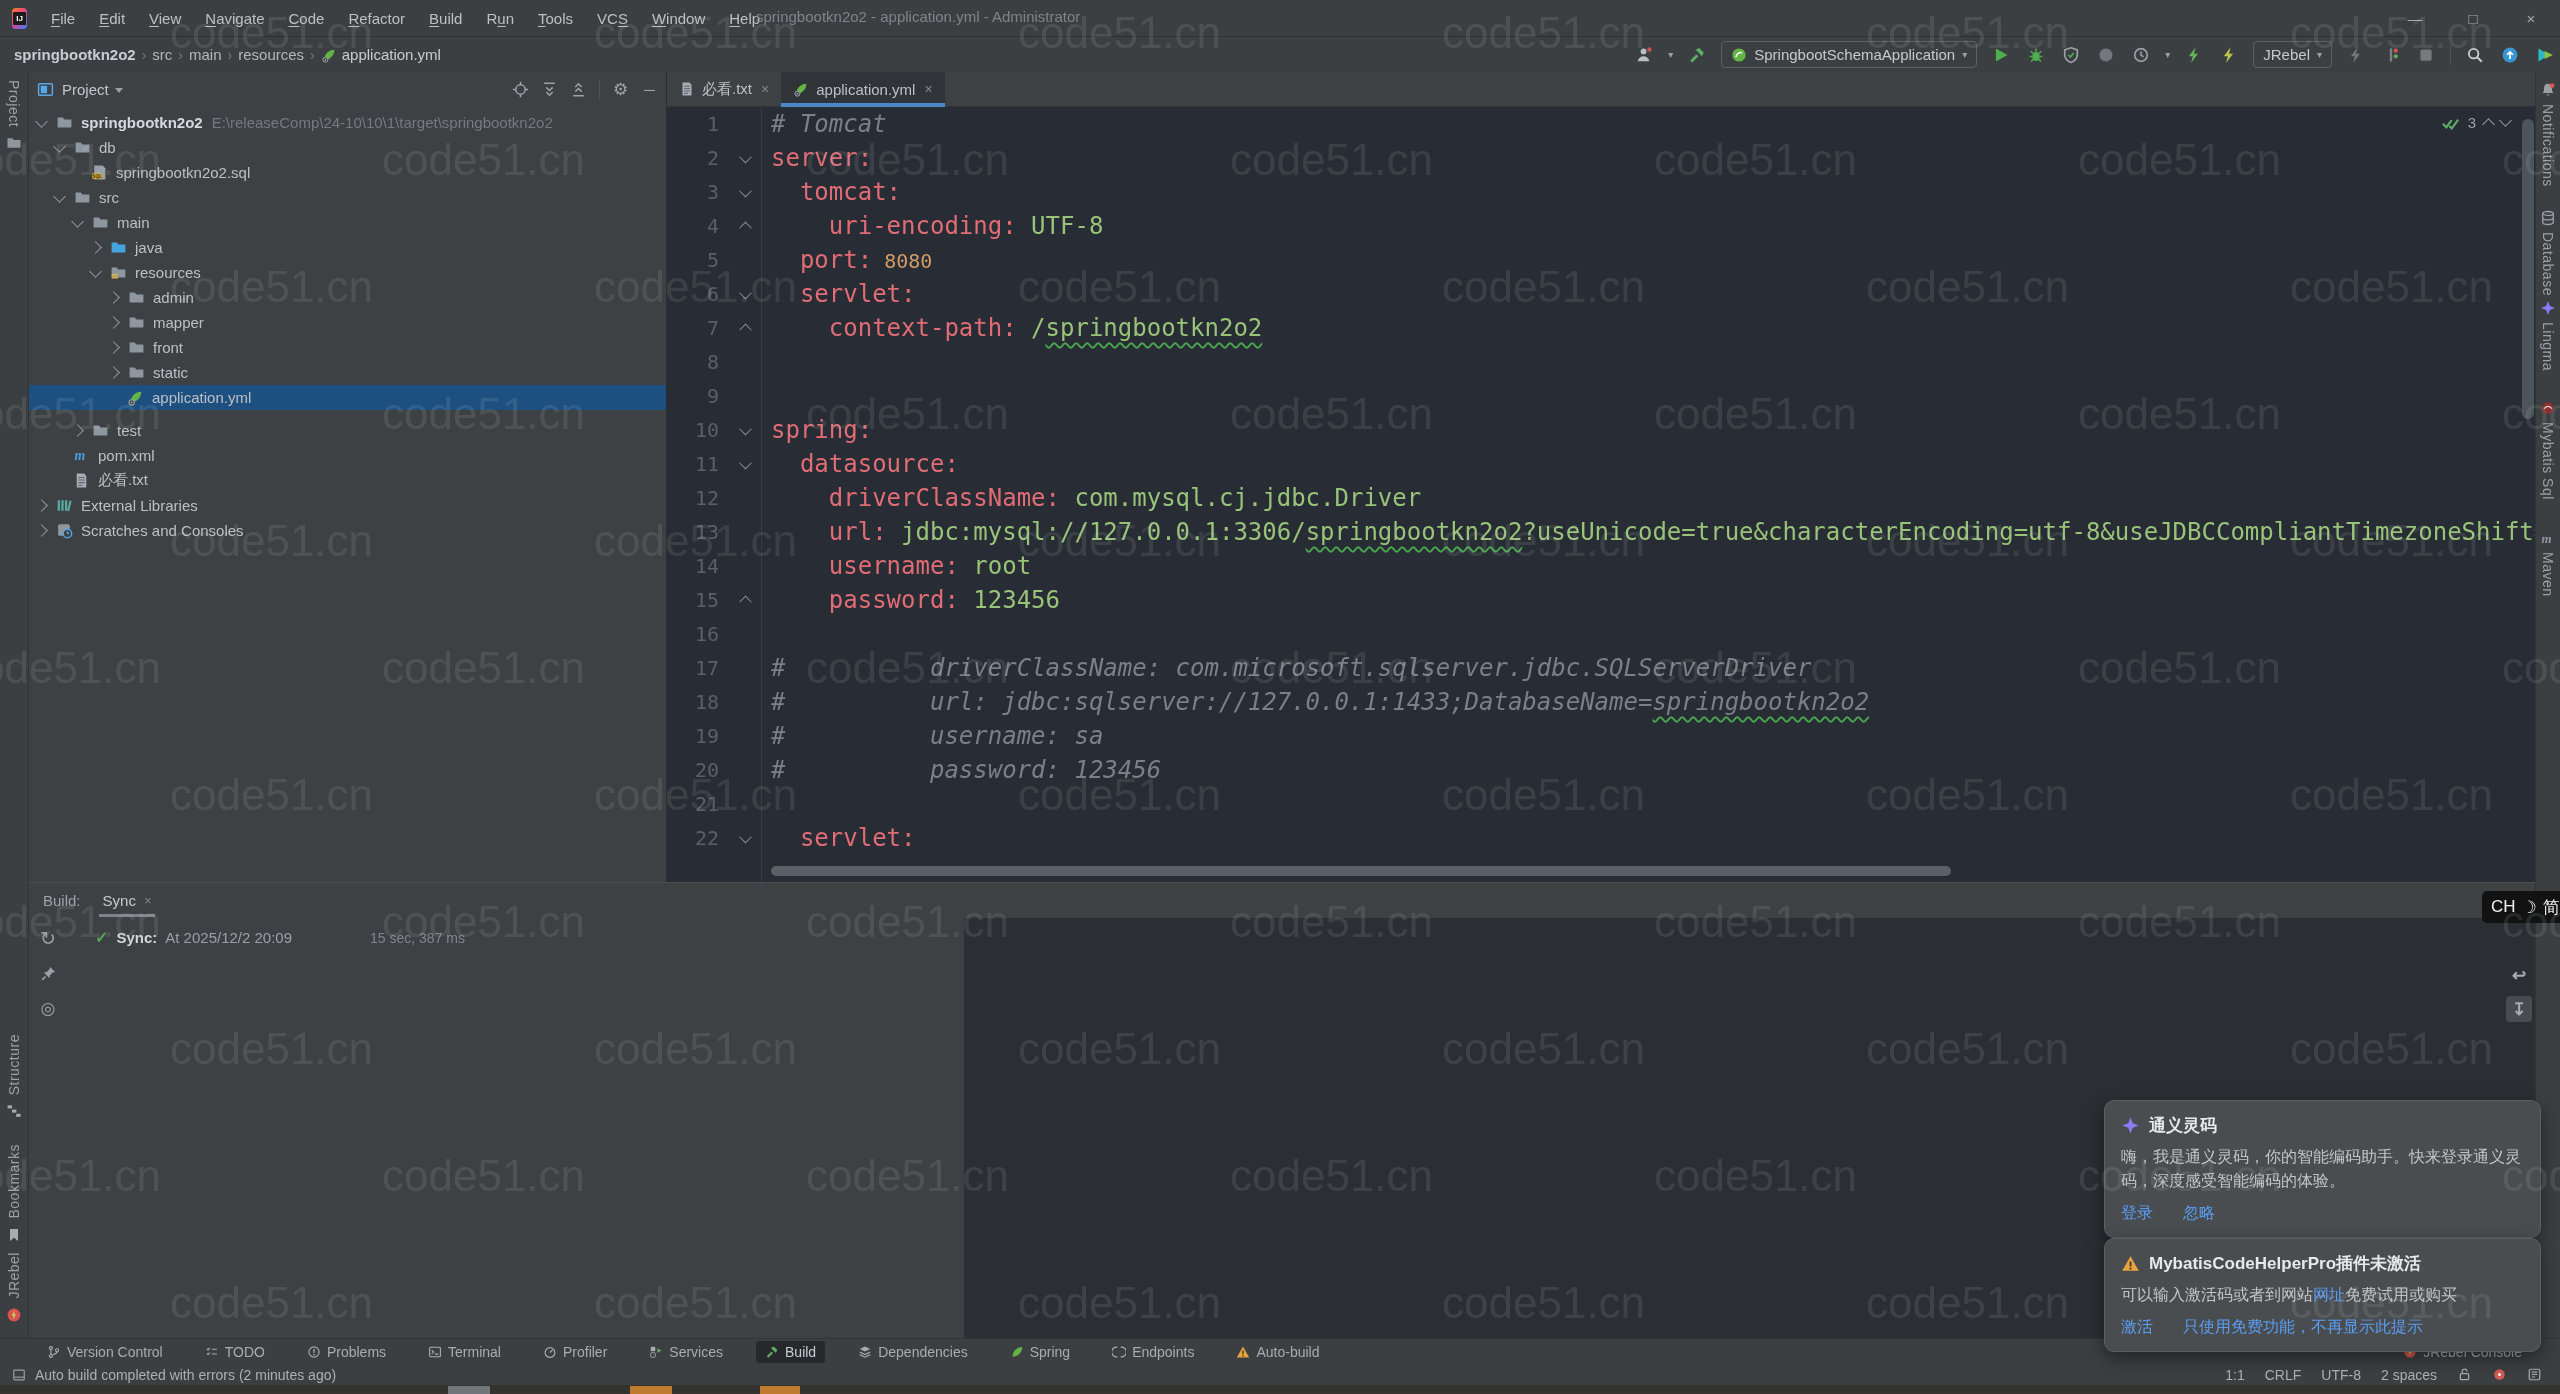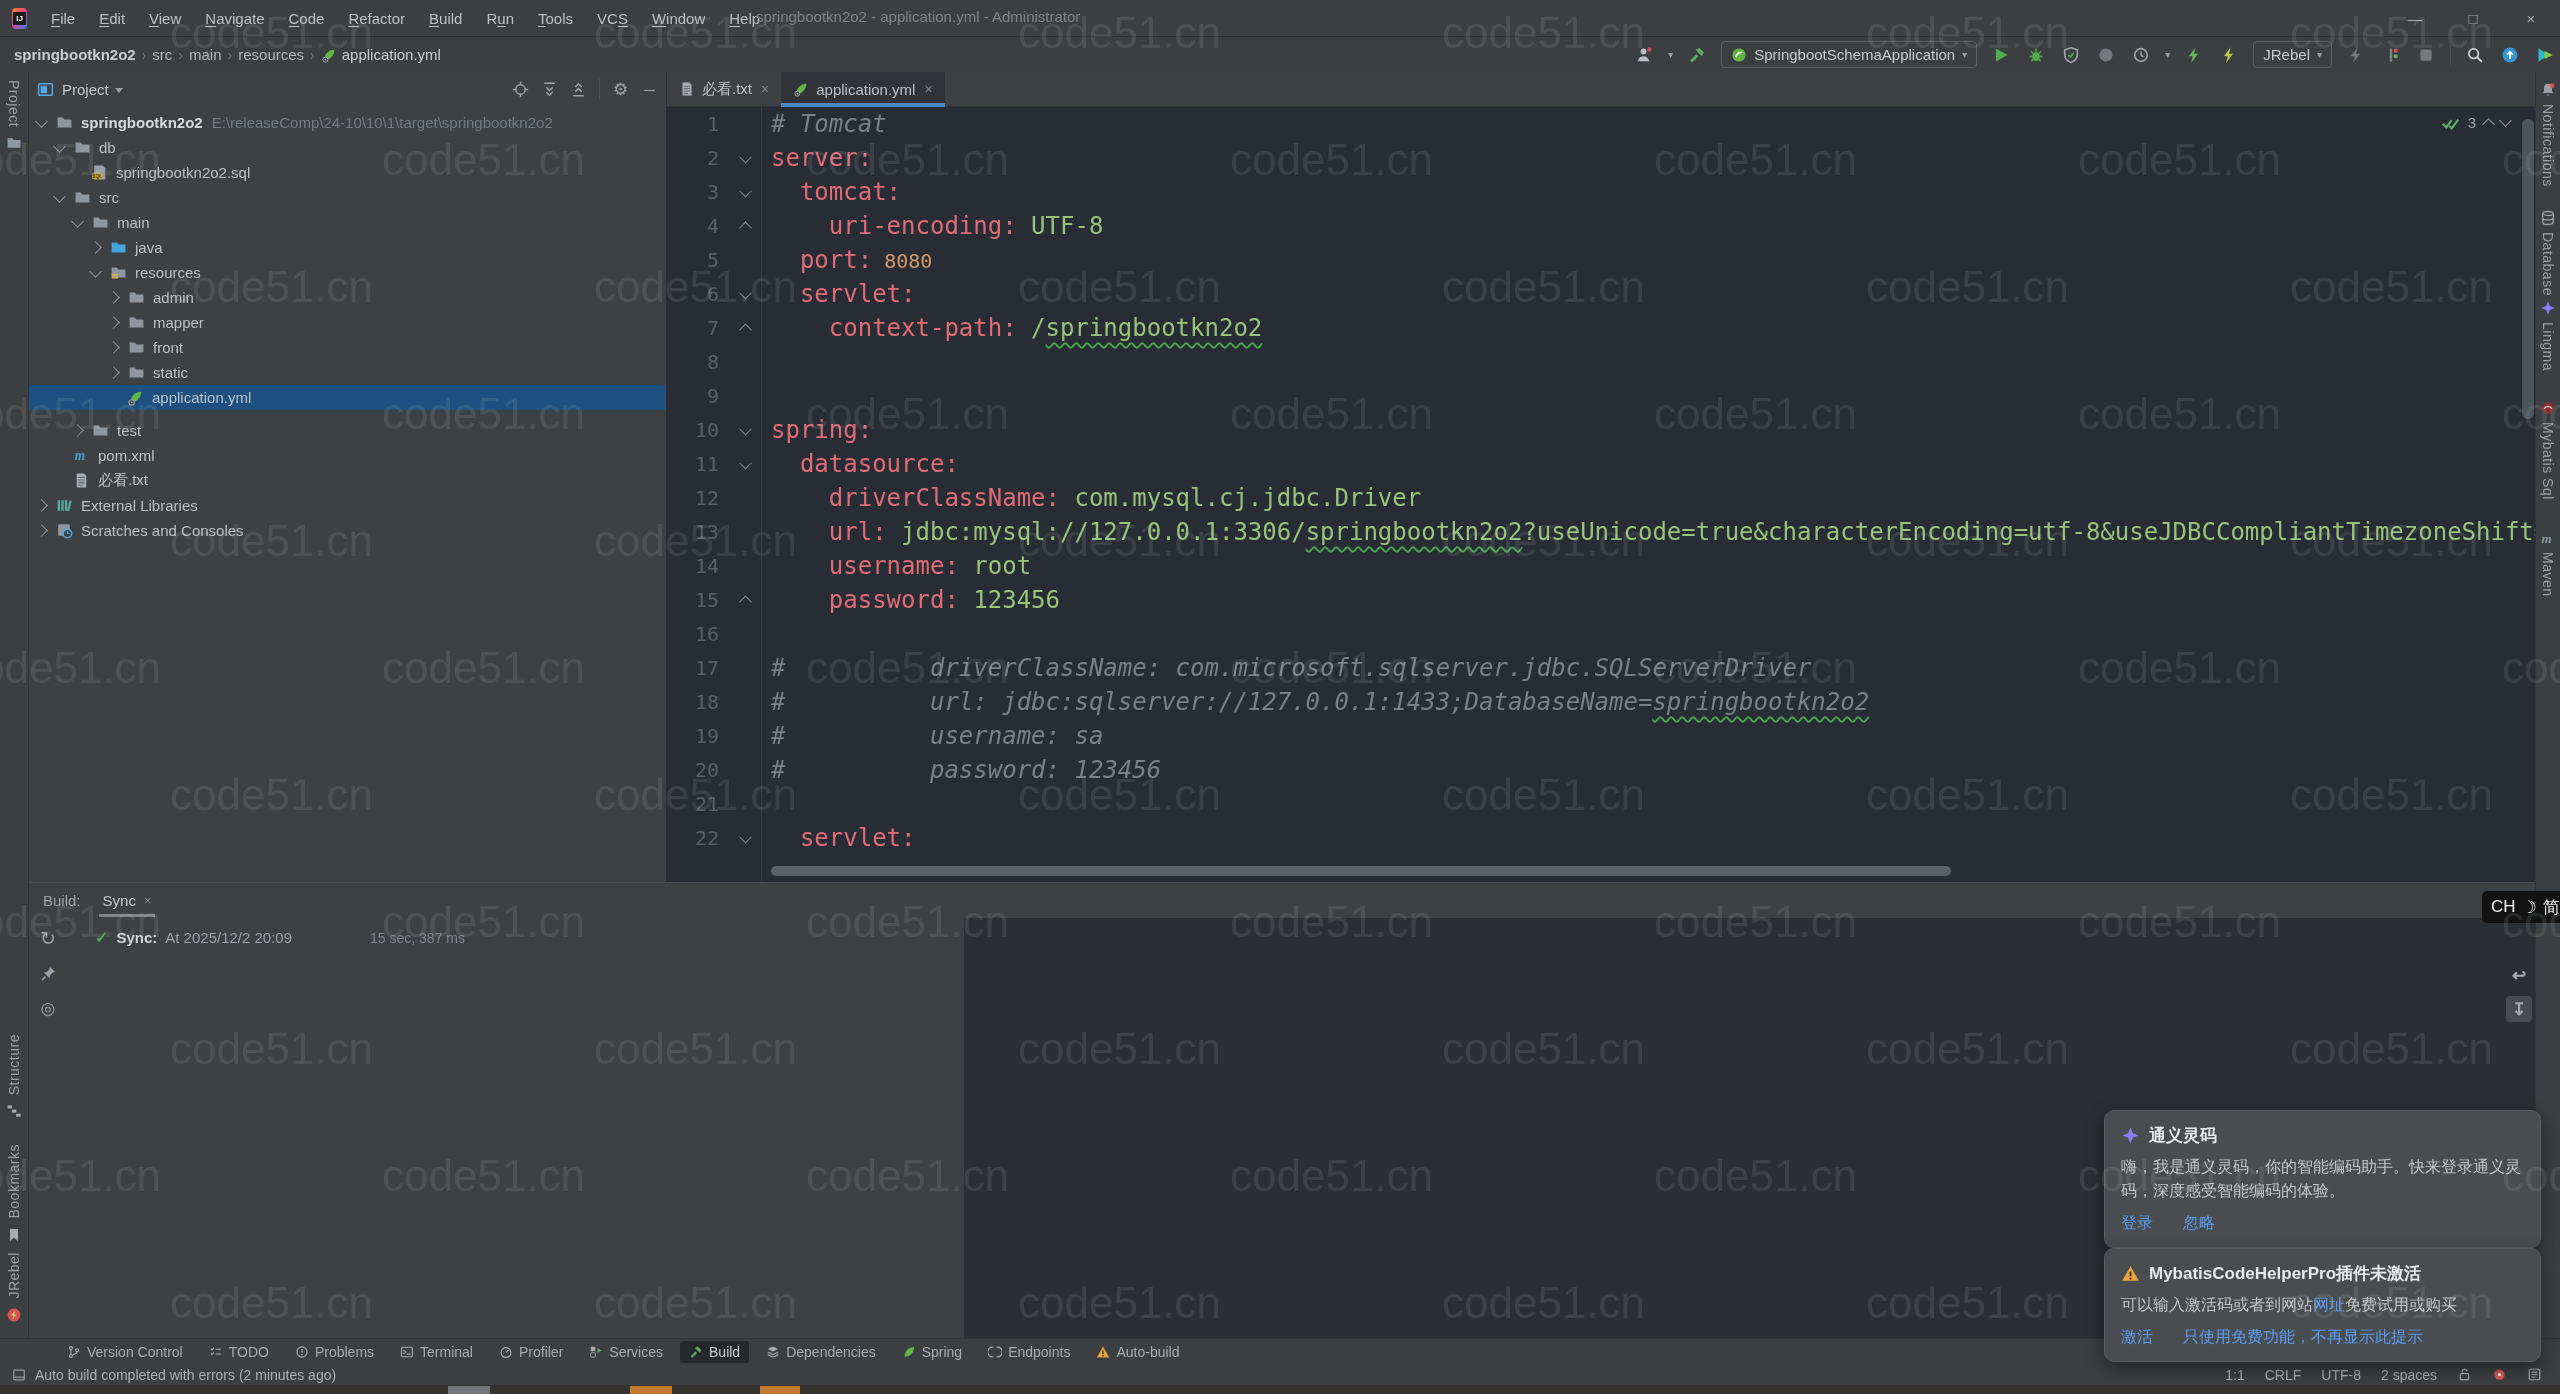--- a/index.html
+++ b/index.html
@@ -126,29 +126,29 @@
   .console-icons{position:absolute;right:4px;top:44px;display:flex;flex-direction:column;gap:8px;align-items:center;}
   .cicon{width:26px;height:26px;display:flex;align-items:center;justify-content:center;color:#a7abae;font-size:17px;}
   .cicon.toggled{background:#484c50;border-radius:4px;}
 
   
   .ime{position:absolute;left:2482px;top:891px;height:32px;background:#121212;border-radius:5px;
        display:flex;align-items:center;gap:6px;padding:0 9px;color:#f0f0f0;font-size:17px;z-index:40;}
 
   
   .toast{position:absolute;left:2104px;width:437px;background:#4a4d50;border:1px solid #5c5f62;border-radius:10px;
-         box-shadow:0 6px 18px rgba(0,0,0,.45);padding:13px 16px;box-sizing:border-box;z-index:30;margin-top:10px;}
+         box-shadow:0 6px 18px rgba(0,0,0,.45);padding:13px 16px;box-sizing:border-box;z-index:30;}
   .toast .t-head{display:flex;align-items:center;gap:9px;font-size:17px;font-weight:bold;color:#e6e8ea;}
   .toast .t-body{margin-top:8px;font-size:16px;line-height:1.5;color:#c2c5c8;}
   .toast .t-actions{margin-top:10px;display:flex;gap:30px;font-size:16px;}
   .toast a,.toast .lnk{color:#5a9df2;text-decoration:none;cursor:pointer;}
 
   
   .bottombar{position:absolute;left:0;top:1338px;width:100%;height:26px;background:#3c3f41;
-             border-top:1px solid #323537;display:flex;align-items:center;gap:8px;padding-left:58px;box-sizing:border-box;}
+             border-top:1px solid #323537;display:flex;align-items:center;gap:24px;padding-left:38px;box-sizing:border-box;}
   .bb-item{display:flex;align-items:center;gap:6px;font-size:14px;color:#a8acb0;padding:3px 9px;border-radius:3px;}
   .bb-item .icon{width:14px;height:14px;}
   .bb-item.active{background:#26282b;color:#c9cdd1;}
   .bb-right{margin-left:auto;margin-right:38px;display:flex;align-items:center;gap:6px;font-size:14px;color:#a8acb0;}
   .statusbar{position:absolute;left:0;top:1364px;width:100%;height:21px;background:#3c3f41;
              display:flex;align-items:center;font-size:14px;color:#adb0b3;}
   .statusbar .msg{display:flex;align-items:center;gap:9px;padding-left:12px;}
   .status-right{margin-left:auto;display:flex;align-items:center;gap:20px;padding-right:18px;}
   .tasksliver{position:absolute;left:0;top:1385px;width:100%;height:9px;background:#35332f;}
   .tasksliver .blk{position:absolute;top:1px;height:8px;}

